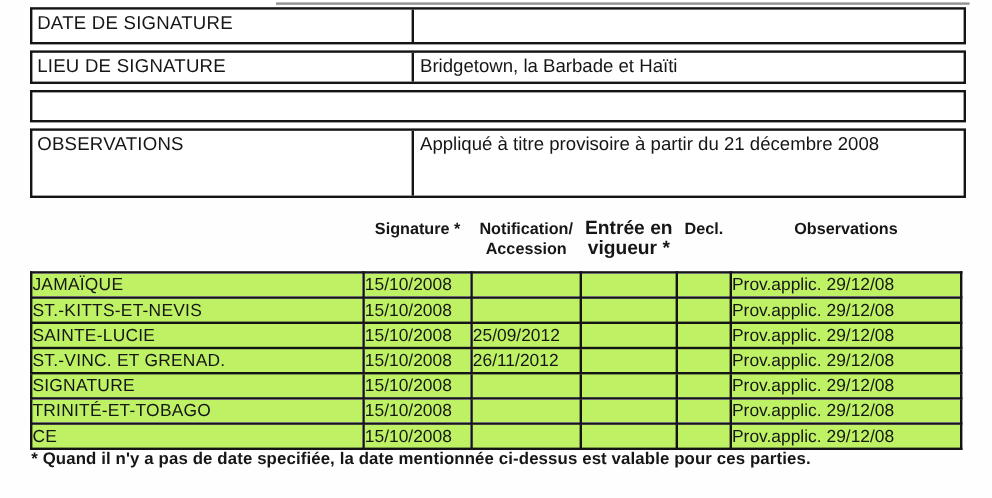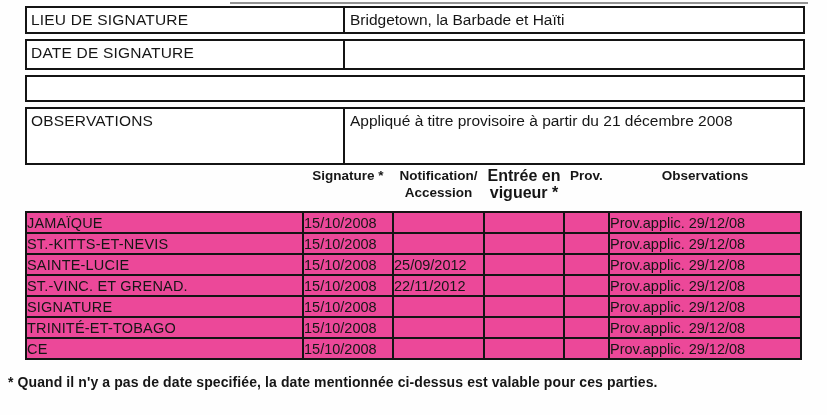--- a/index.html
+++ b/index.html
@@ -39,66 +39,66 @@
   }
   .info-value{
     flex:1 1 auto;
     padding:3px 0 0 5px;
     font-size:15.5px;
     box-sizing:border-box;
   }
 
   
   .parties-table{
-    position:absolute;left:25px;top:165px;
+    position:absolute;left:25px;top:180px;
     border-collapse:collapse;table-layout:fixed;
     width:775px;
   }
   .parties-table thead td{
     border:none;
     vertical-align:top;
     text-align:center;
     font-weight:bold;
     font-size:13.5px;line-height:17px;
     height:44px;
     padding:2px 0 0 0;
   }
   .parties-table thead td.hdr-entree{font-size:16px;}
   .parties-table tbody td{
     border:2px solid #141414;
     height:19px;
     padding:0;
     font-size:14.5px;
-    background:#ec4899;
+    background:#bef264;
     overflow:hidden;white-space:nowrap;
   }
   td.c-party{padding-left:4px;font-size:15px;letter-spacing:.2px;}
   td.c-date{text-align:left;font-size:14.5px;}
   td.c-obs{padding-left:4px;font-size:13px;}
 
   
   .footnote{
-    position:absolute;left:8px;top:374px;
+    position:absolute;left:26px;top:374px;
     font-size:14px;font-weight:bold;letter-spacing:.1px;
   }
 </style>
 </head>
 <body>
 
 <div class="page">
   <div class="scan-line"></div>
 
   <div class="info-table">
+    <div class="info-row h1">
+      <div class="info-label">DATE DE SIGNATURE</div>
+      <div class="info-value"></div>
+    </div>
     <div class="info-row h2">
       <div class="info-label">LIEU DE SIGNATURE</div>
       <div class="info-value">Bridgetown, la Barbade et Haïti</div>
-    </div>
-    <div class="info-row h1">
-      <div class="info-label">DATE DE SIGNATURE</div>
-      <div class="info-value"></div>
     </div>
     <div class="info-row h3">
       <div class="info-value"></div>
     </div>
     <div class="info-row h4">
       <div class="info-label">OBSERVATIONS</div>
       <div class="info-value">Appliqué à titre provisoire à partir du 21 décembre 2008</div>
     </div>
   </div>
 
@@ -116,21 +116,21 @@
         <td></td>
         <td><span>Signature *</span></td>
         <td>
           <div>Notification/</div>
           <div>Accession</div>
         </td>
         <td class="hdr-entree">
           <div>Entrée en</div>
           <div>vigueur *</div>
         </td>
-        <td><span>Prov.</span></td>
+        <td><span>Decl.</span></td>
         <td><span>Observations</span></td>
       </tr>
     </thead>
     <tbody>
       <tr>
         <td class="c-party">JAMAÏQUE</td>
         <td class="c-date">15/10/2008</td>
         <td class="c-date"></td>
         <td class="c-date"></td>
         <td class="c-date"></td>
@@ -148,21 +148,21 @@
         <td class="c-party">SAINTE-LUCIE</td>
         <td class="c-date">15/10/2008</td>
         <td class="c-date">25/09/2012</td>
         <td class="c-date"></td>
         <td class="c-date"></td>
         <td class="c-obs">Prov.applic. 29/12/08</td>
       </tr>
       <tr>
         <td class="c-party">ST.-VINC. ET GRENAD.</td>
         <td class="c-date">15/10/2008</td>
-        <td class="c-date">22/11/2012</td>
+        <td class="c-date">26/11/2012</td>
         <td class="c-date"></td>
         <td class="c-date"></td>
         <td class="c-obs">Prov.applic. 29/12/08</td>
       </tr>
       <tr>
         <td class="c-party">SIGNATURE</td>
         <td class="c-date">15/10/2008</td>
         <td class="c-date"></td>
         <td class="c-date"></td>
         <td class="c-date"></td>

